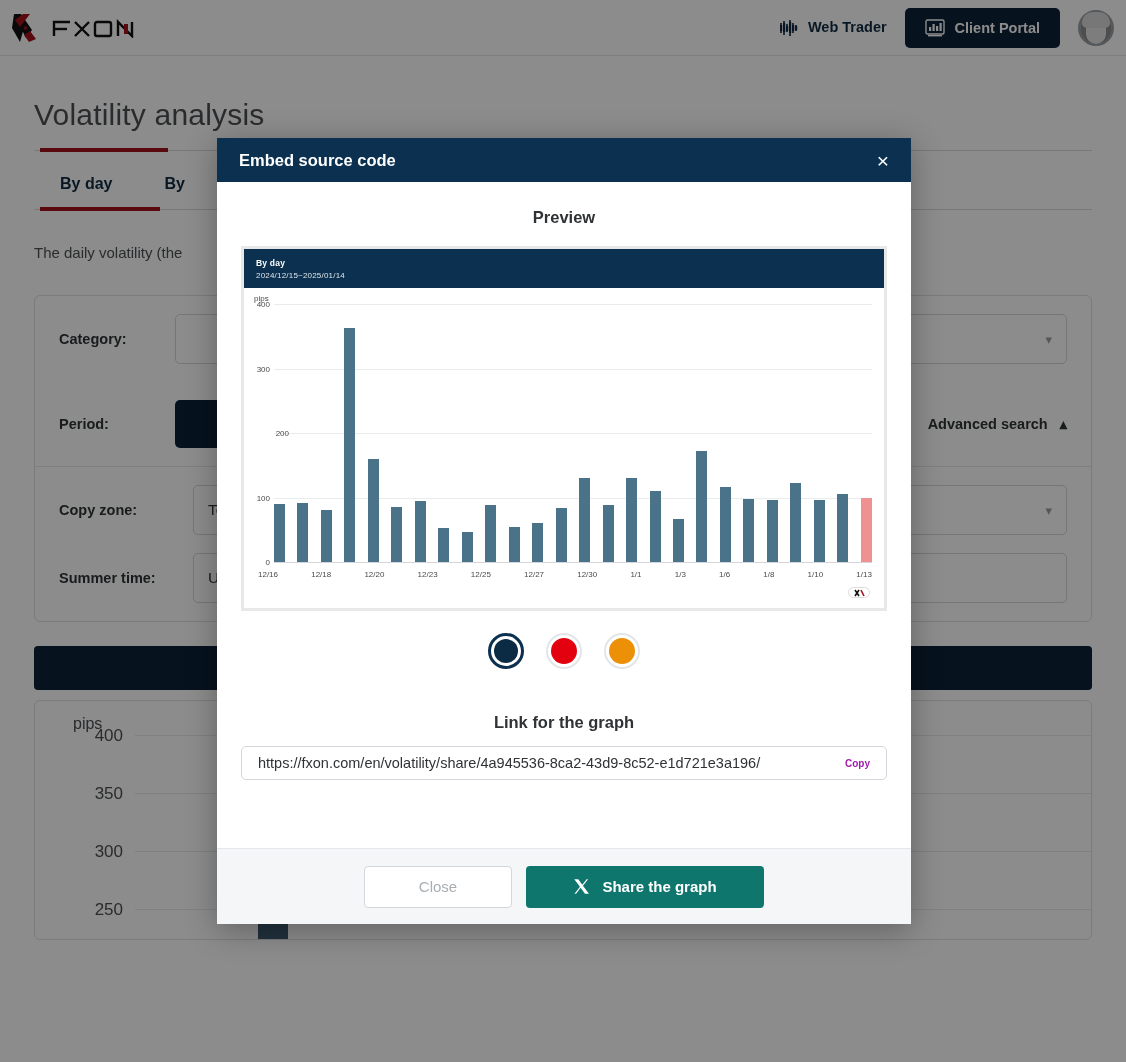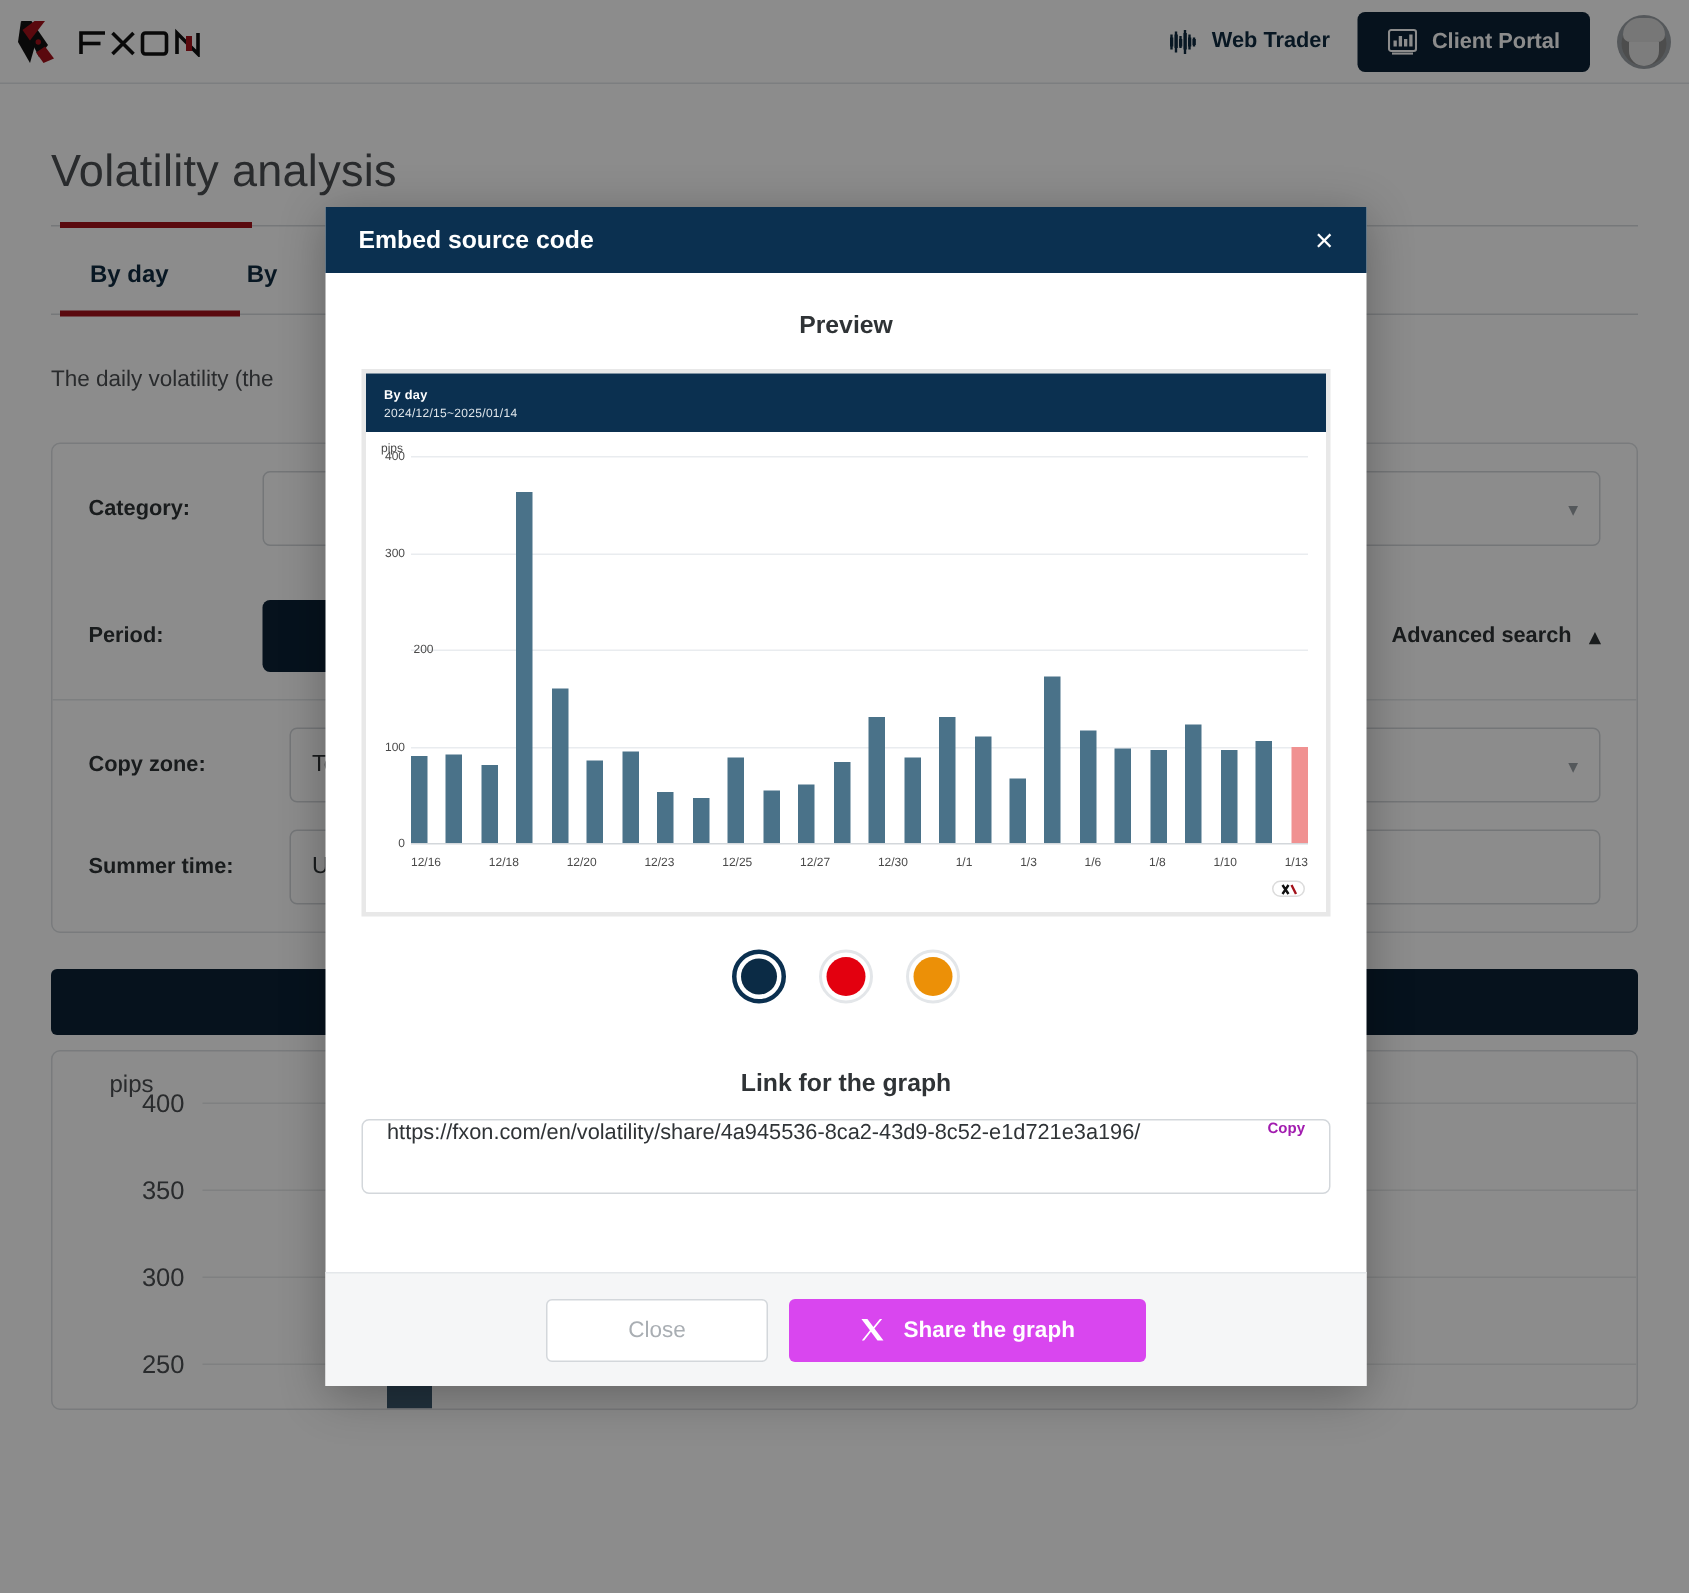--- a/index.html
+++ b/index.html
@@ -200,21 +200,21 @@
   }
   .pv-grid { position:absolute; left: 30px; right: 12px; height:1px; background:#e9ecef; }
   .pv-axis { position:absolute; left: 30px; right: 12px; height:1px; background:#d3d7db; }
   .pv-bars {
     position:absolute; left: 30px; right: 12px;
     display:flex; align-items:flex-end; justify-content:space-between;
   }
   .pv-bar { width: 11px; background:#4a7289; }
   .pv-bar.hl { background:#f09191; }
   .pv-xlabels {
-    position:absolute; left: 30px; right: 12px;
+    position:absolute; left: 14px; right: 12px;
     display:flex; justify-content:space-between;
   }
   .pv-xlab { font-size: 8px; color:#4a4a4a; }
   .pv-watermark {
     position:absolute; right: 14px; bottom: 6px;
     width: 22px; height: 11px; border-radius: 6px;
     background:#fff; border:1px solid #dcdcdc;
     display:flex; align-items:center; justify-content:center;
   }
 
@@ -230,22 +230,22 @@
   .swatch.sel { border: 3px solid #0b3050; }
   .swatch .dot { width: 26px; height: 26px; border-radius:50%; }
   .swatch.sel .dot { width: 24px; height: 24px; }
 
   .link-title {
     text-align:center; font-size:16.5px; font-weight:bold; color:#2f3336;
     margin-top: 44px;
   }
   .link-row {
     margin-top: 14px;
-    border:1px solid #d3d7db; border-radius:5px; height: 50px;
-    display:flex; align-items:flex-start; padding: 0 16px;
+    border:1px solid #d3d7db; border-radius:5px; height: 34px;
+    display:flex; align-items:center; padding: 0 16px;
   }
   .link-input {
     flex:1 1 auto; border:none; outline:none;
     font-size: 14.5px; color:#2f3336; background:transparent;
     font-family: "Liberation Sans", sans-serif;
   }
   .copy-btn {
     font-size: 10px; font-weight:bold; color:#a21caf;
     cursor:pointer; padding-left: 14px;
   }
@@ -255,21 +255,21 @@
     display:flex; align-items:center; justify-content:center; gap: 14px;
     height: 76px;
   }
   .btn-close {
     width: 148px; height: 42px; border:1px solid #d3d7db; border-radius:4px;
     background:#fff; color:#a9aeb3; font-size:15px;
     display:flex; align-items:center; justify-content:center; cursor:pointer;
   }
   .btn-share {
     width: 238px; height: 42px; border-radius:4px;
-    background:#d946ef; color:#fff; font-size:15px; font-weight:bold;
+    background:#0f766e; color:#fff; font-size:15px; font-weight:bold;
     display:flex; align-items:center; justify-content:center; gap:12px;
     cursor:pointer;
   }
 </style>
 </head>
 <body>
 
 <div id="page-root">
 
   <div class="site-header">

